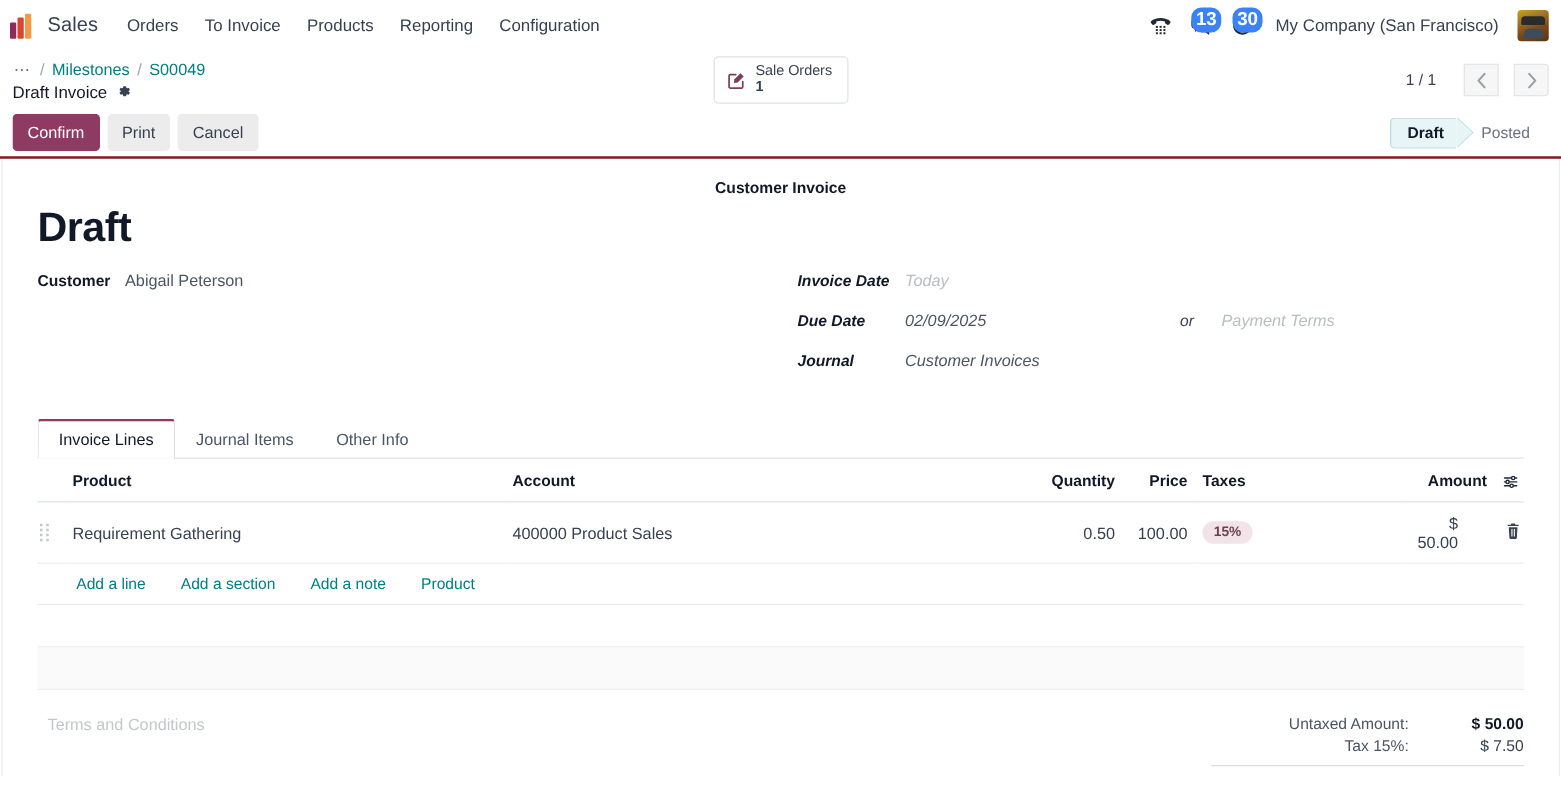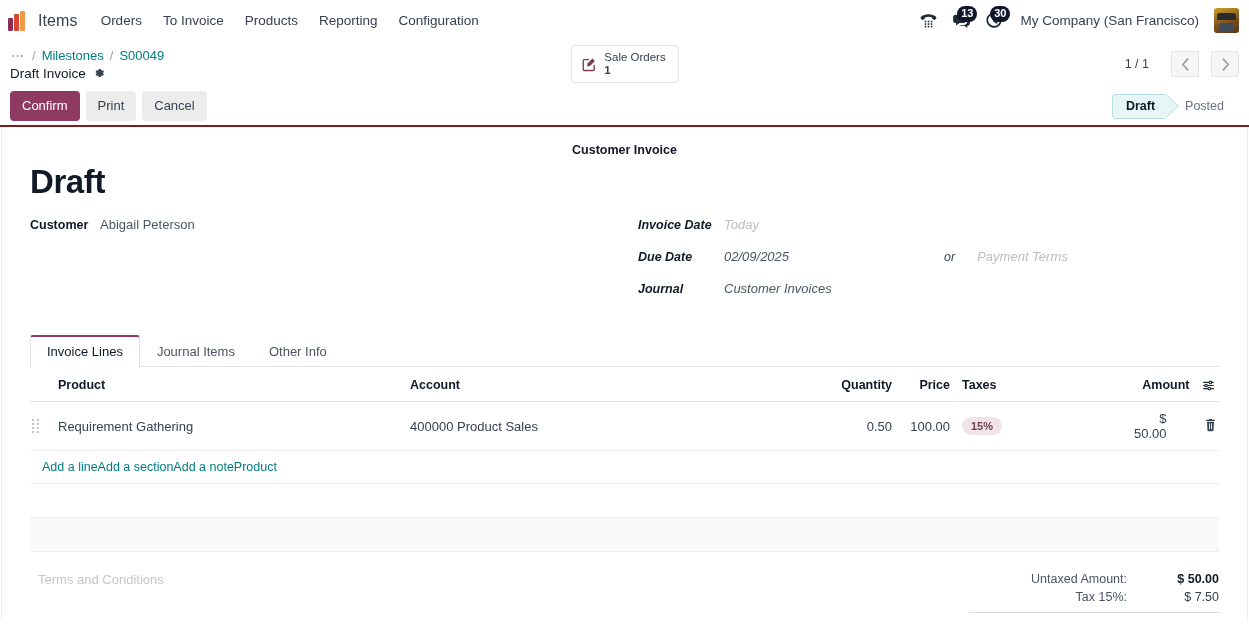--- a/index.html
+++ b/index.html
@@ -61,23 +61,23 @@
   .sys-icon {
     position: relative;
     width: 30px; height: 30px;
     display: flex; align-items: center; justify-content: center;
     cursor: pointer;
     color: #1f2937;
   }
   .badge {
     position: absolute;
     top: 0px; right: -1px;
-    background: #0f172a;
+    background: #3b82f6;
     color: #fff;
-    font-size: 11px;
+    font-size: 15px;
     font-weight: 700;
     line-height: 1;
     border-radius: 8px;
     padding: 2.5px 4px 2.5px 4px;
     min-width: 16px;
     text-align: center;
   }
   .company-name {
     font-size: 13.5px;
     color: #374151;
@@ -415,21 +415,21 @@
     font-size: 11px;
     font-weight: 700;
     border-radius: 10px;
     padding: 3px 9px;
     line-height: 12px;
   }
   .td-amount { text-align: right; font-size: 13px; color: #374151; }
   .td-trash { width: 26px; text-align: right; color: #374151; cursor: pointer; padding-right: 2px !important; }
 
   .add-row td { padding: 8px 4px 9px 4px; border-bottom: 1px solid #ededed; }
-  .add-links { display: flex; gap: 0; padding-left: 8px; }
+  .add-links { display: flex; gap: 28px; padding-left: 8px; margin-left: 19px; }
   .add-link {
     font-size: 12.5px;
     color: #017e84;
     cursor: pointer;
   }
 
   .filler-row td { height: 34px; border-bottom: 1px solid #ededed; background: #fff; }
   .filler-row2 td { height: 34px; border-bottom: 1px solid #ededed; background: #fafafa; }
 
   
@@ -464,21 +464,21 @@
 </style>
 </head>
 <body>
 
 <div class="navbar">
   <div class="brand-logo">
     <i class="bar1"></i>
       <i class="bar2"></i>
       <i class="bar3"></i>
   </div>
-  <div class="app-name">Items</div>
+  <div class="app-name">Sales</div>
   <div class="nav-menu">
     <div class="nav-item">Orders</div>
     <div class="nav-item">To Invoice</div>
     <div class="nav-item">Products</div>
     <div class="nav-item">Reporting</div>
     <div class="nav-item">Configuration</div>
   </div>
 
   <div class="nav-right">
     <div class="sys-icon">

